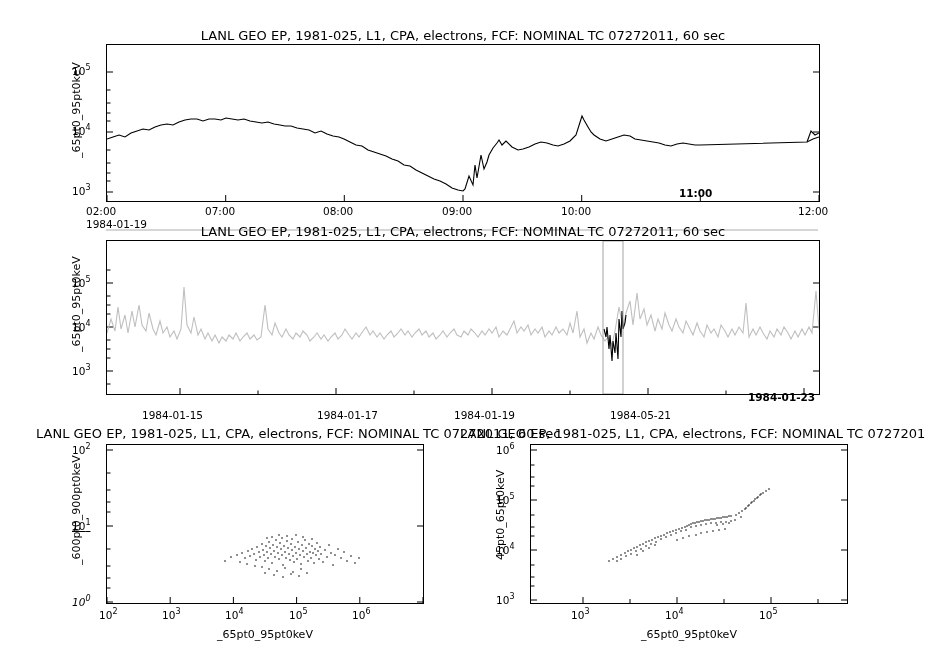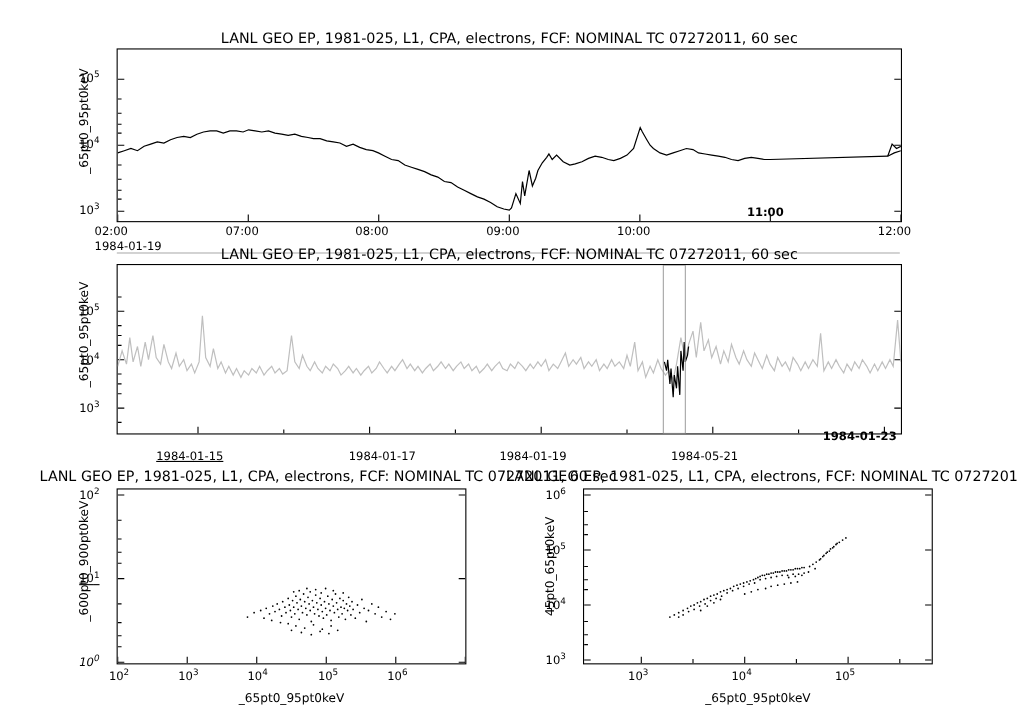--- a/index.html
+++ b/index.html
@@ -143,21 +143,21 @@
     <rect x="496" y="0" width="20" height="153" fill="none" stroke="#9a9a9a" stroke-width="0.9"></rect>
   </svg>
 </div>
 
 <div class="axis-label-y" style="left:70px;top:352px;transform:rotate(-90deg);">_65pt0_95pt0keV</div>
 
 <div class="tick-label" style="left:72px;top:275px;">10<span class="expo">5</span></div>
 <div class="tick-label" style="left:72px;top:319px;">10<span class="expo">4</span></div>
 <div class="tick-label" style="left:72px;top:363px;">10<span class="expo">3</span></div>
 
-<div class="tick-label" style="left:142px;top:409px;text-decoration:underline;">1984-01-15</div>
+<div class="tick-label" style="left:142px;top:409px;">1984-01-15</div>
 <div class="tick-label" style="left:298px;top:409px;margin-left:19px;">1984-01-17</div>
 <div class="tick-label" style="left:454px;top:409px;">1984-01-19</div>
 <div class="tick-label" style="left:610px;top:409px;">1984-05-21</div>
 <div class="tick-label" style="left:748px;top:391px;font-weight:bold;">1984-01-23</div>
 
 <div class="title" style="left:36px;top:426px;width:450px;text-align:left;">LANL GEO EP, 1981-025, L1, CPA, electrons, FCF: NOMINAL TC 07272011, 60 sec</div>
 
 <div class="plotbox" style="left:106px;top:444px;width:318px;height:160px;">
   <svg width="316" height="158" viewBox="0 0 316 158">
     <g stroke="#000" stroke-width="1">

